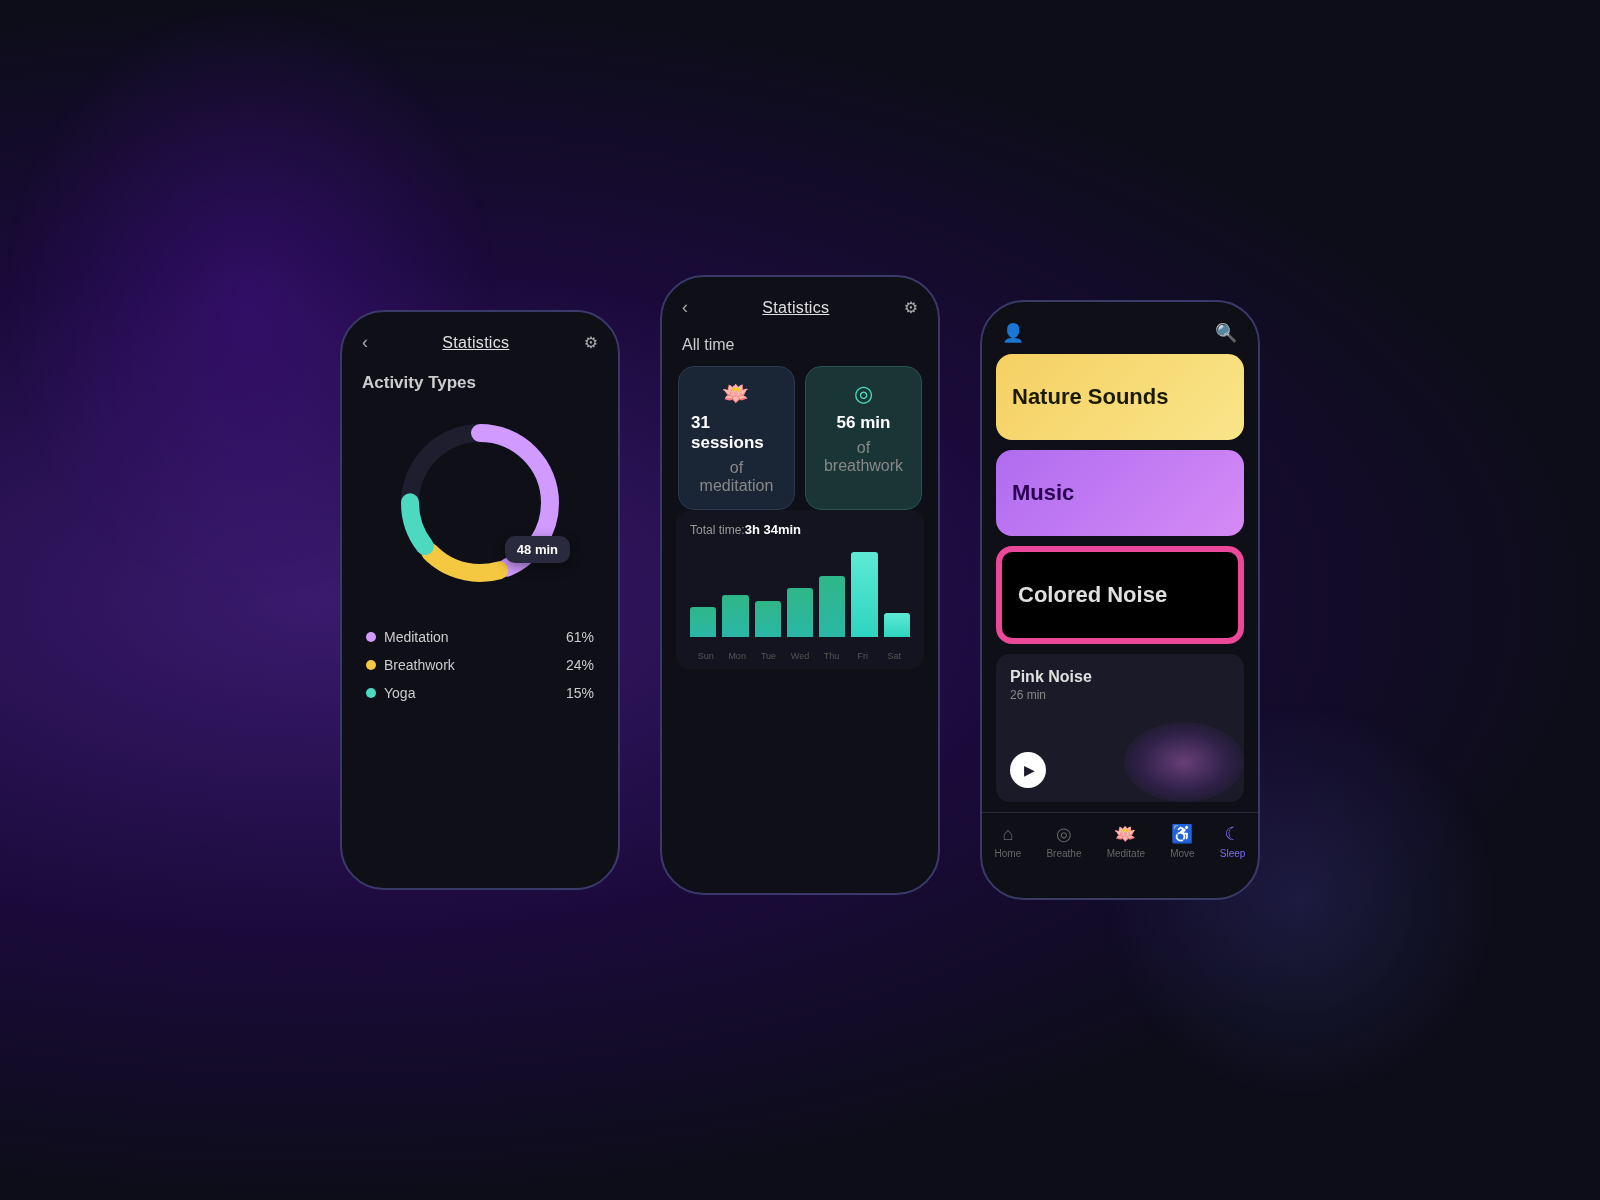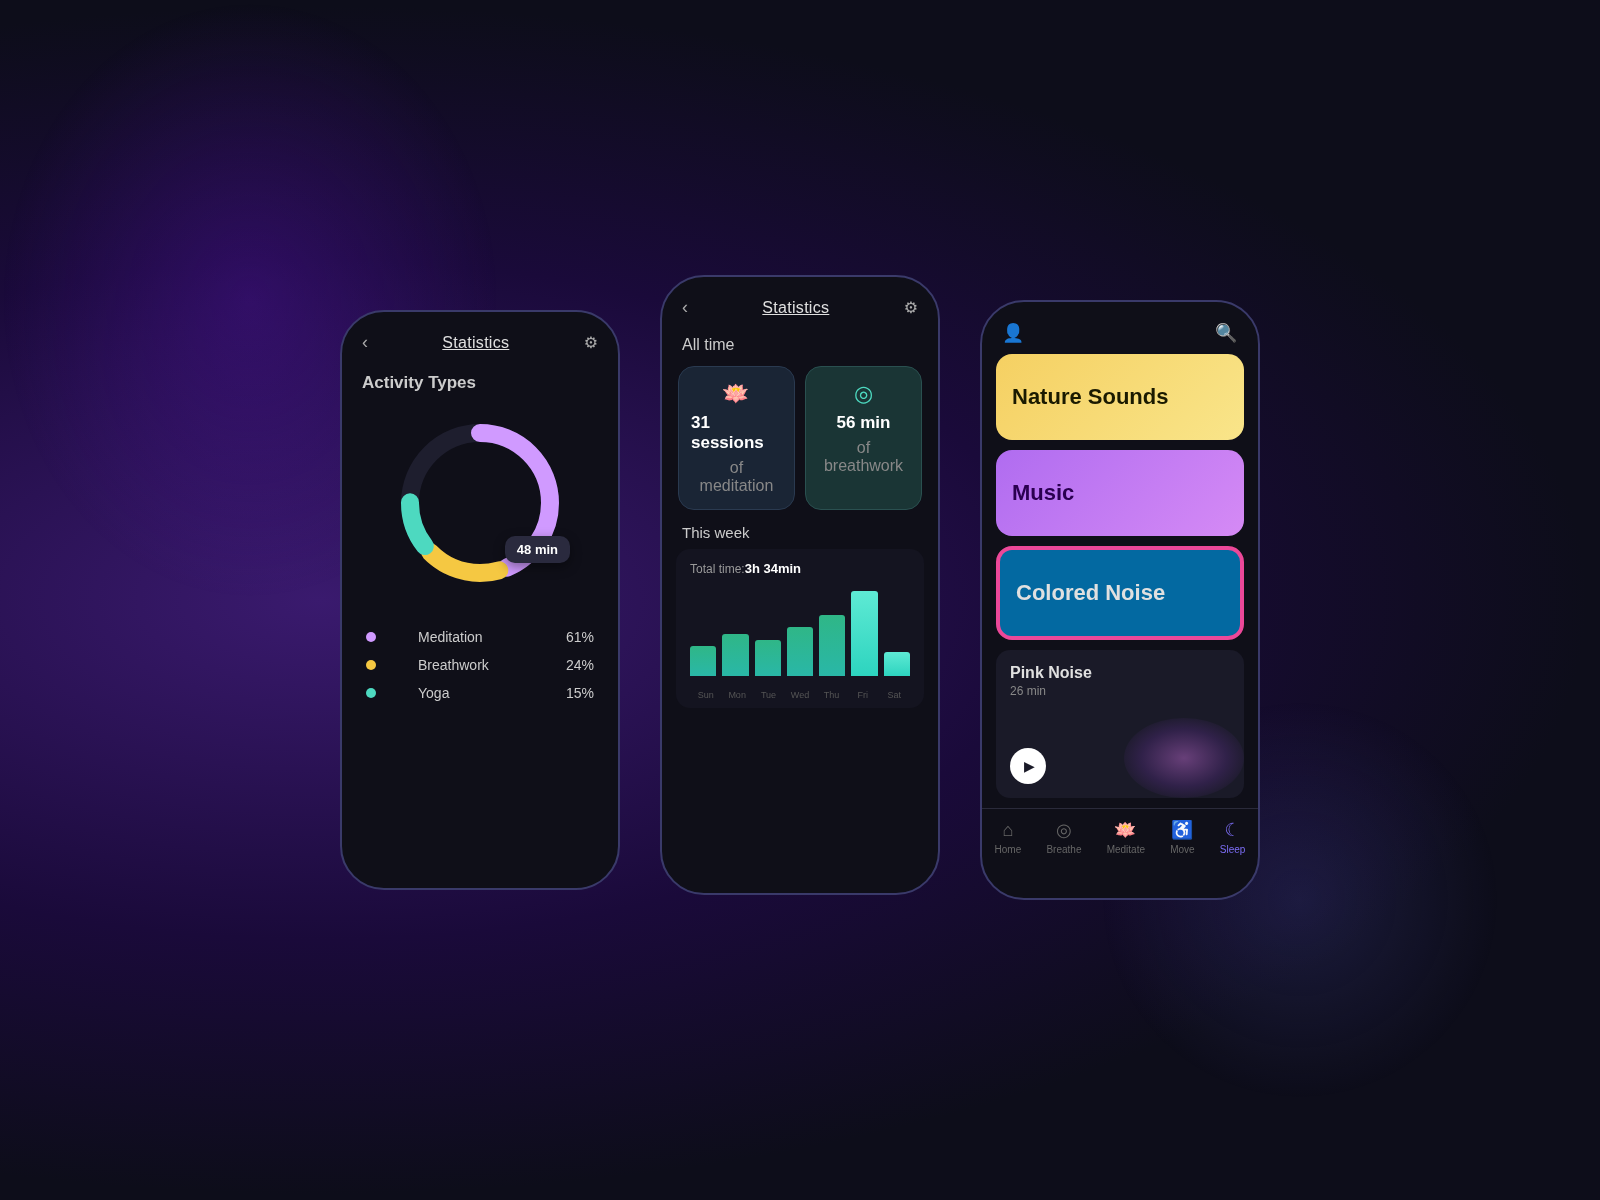--- a/index.html
+++ b/index.html
@@ -111,21 +111,20 @@
 
     .legend-dot {
       width: 10px;
       height: 10px;
       border-radius: 50%;
     }
 
     .legend-name {
       color: #ccc;
       font-size: 14px;
-      margin-left: 34px;
     }
 
     .legend-pct {
       color: #ccc;
       font-size: 14px;
       font-weight: 500;
     }
 
     
     .phone2 {
@@ -287,22 +286,22 @@
 
     .category-nature {
       background: linear-gradient(135deg, #f5d062 0%, #f9e58a 100%);
     }
 
     .category-music {
       background: linear-gradient(135deg, #b06cf0 0%, #d58af5 100%);
     }
 
     .category-noise {
-      background: #0369a1;
-      border: 4px solid #ec4899;
+      background: #000000;
+      border: 6px solid #ec4899;
     }
 
     .category-name {
       font-size: 22px;
       font-weight: 700;
     }
 
     .category-nature .category-name { color: #1a1a00; }
     .category-music .category-name { color: #2a0050; }
     .category-noise .category-name { color: #e0e0e0; }
@@ -480,21 +479,20 @@
       <span class="stat-number">31 sessions</span>
       <span class="stat-sub">of meditation</span>
     </div>
     <div class="stat-card breathwork">
       <span class="stat-icon" style="color:#4dd9c0;">◎</span>
       <span class="stat-number">56 min</span>
       <span class="stat-sub">of breathwork</span>
     </div>
   </div>
 
-  <div class="week-label">This week</div>
 
   <div class="chart-box">
     <div class="chart-header">
       <span class="chart-total-label">Total time:</span>
       <span class="chart-total-value">3h 34min</span>
     </div>
     <div class="bar-chart">
       <div class="bar-chart-inner" id="bar-chart-inner">
 
       <div class="bar" style="height: 30.3571px;"></div>

